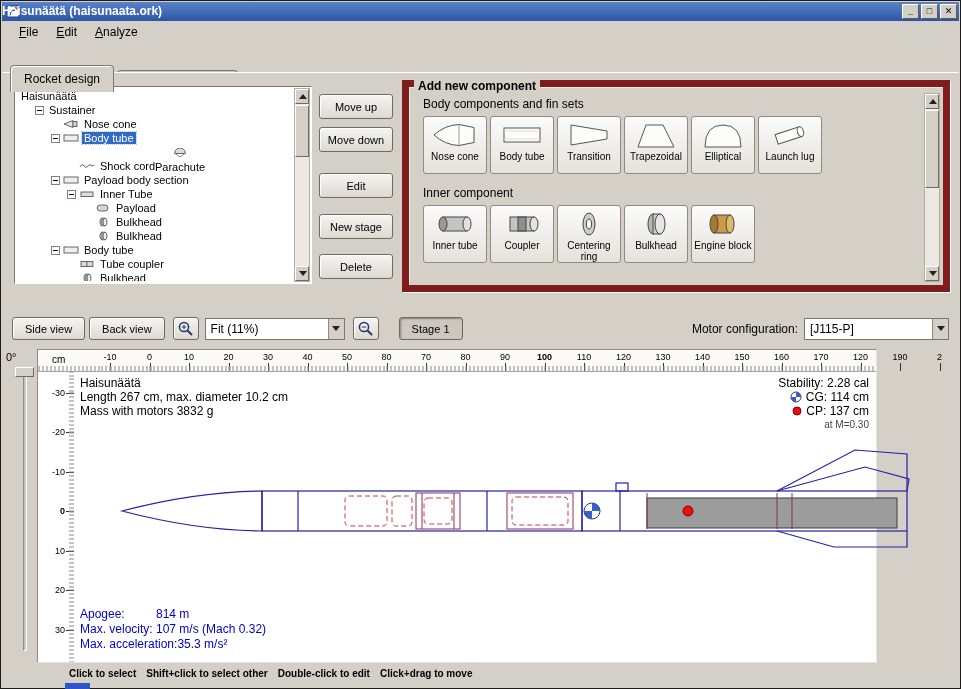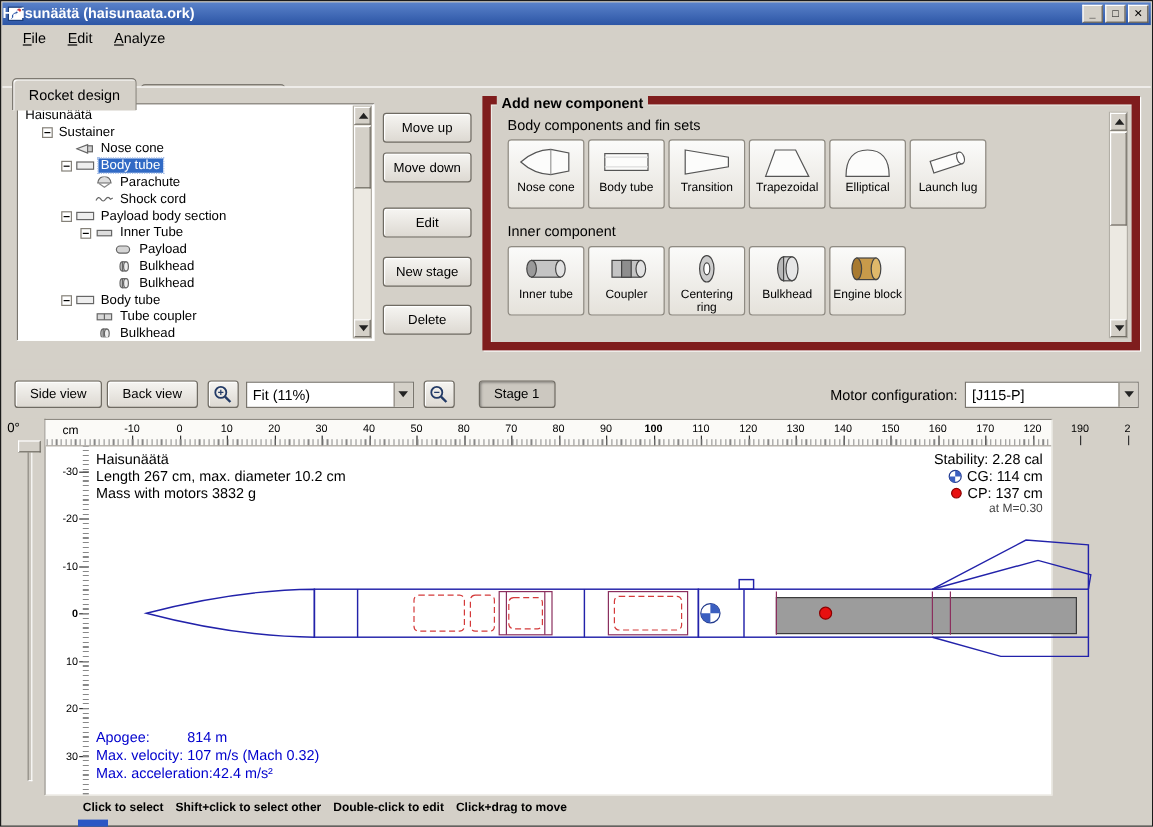--- a/index.html
+++ b/index.html
@@ -157,21 +157,21 @@
           </div>
           <div class="tree-row" style="padding-left: 34px;">
             <span class="expander"></span>
             <span class="tree-icon">
               <svg width="16" height="10">
                 <rect x="1" y="2" width="14" height="6" fill="#eee" stroke="#666"></rect>
               </svg>
             </span>
             <span class="tree-label selected">Body tube</span>
           </div>
-          <div class="tree-row" style="padding-left: 50px;">
+          <div class="tree-row" style="padding-left: 50px; flex-direction: column;">
             <span class="exp-spacer"></span>
             <span class="tree-icon">
               <svg width="16" height="10">
                 <path d="M2.5 5.5 A5.5 5.5 0 0 1 13.5 5.5 Z" fill="#ddd" stroke="#666"></path>
                 <path d="M3.5 6 L8 9 L12.5 6" fill="none" stroke="#888"></path>
               </svg>
             </span>
             <span class="tree-label">Parachute</span>
           </div>
           <div class="tree-row" style="padding-left: 50px;">
@@ -559,21 +559,21 @@
             <circle cx="5" cy="5" r="4" fill="#e81010" stroke="#8c0000"></circle>
           </svg>
         <span>CP: 137 cm</span>
       </div>
       <div class="mach">at M=0.30</div>
     </div>
 
     <div class="flight">
       <div><span class="flabel">Apogee:</span><span>814 m</span></div>
       <div><span class="flabel">Max. velocity:</span><span>107 m/s  (Mach 0.32)</span></div>
-      <div><span class="flabel">Max. acceleration:</span><span>42.4 m/s²</span></div>
+      <div><span class="flabel">Max. acceleration:</span><span>35.3 m/s²</span></div>
     </div>
   </div>
 
   <div class="statusbar">
       <span class="hint">Click to select</span>
       <span class="hint">Shift+click to select other</span>
       <span class="hint">Double-click to edit</span>
       <span class="hint">Click+drag to move</span>
     </div>
   <div class="bottom-artifact"></div>

